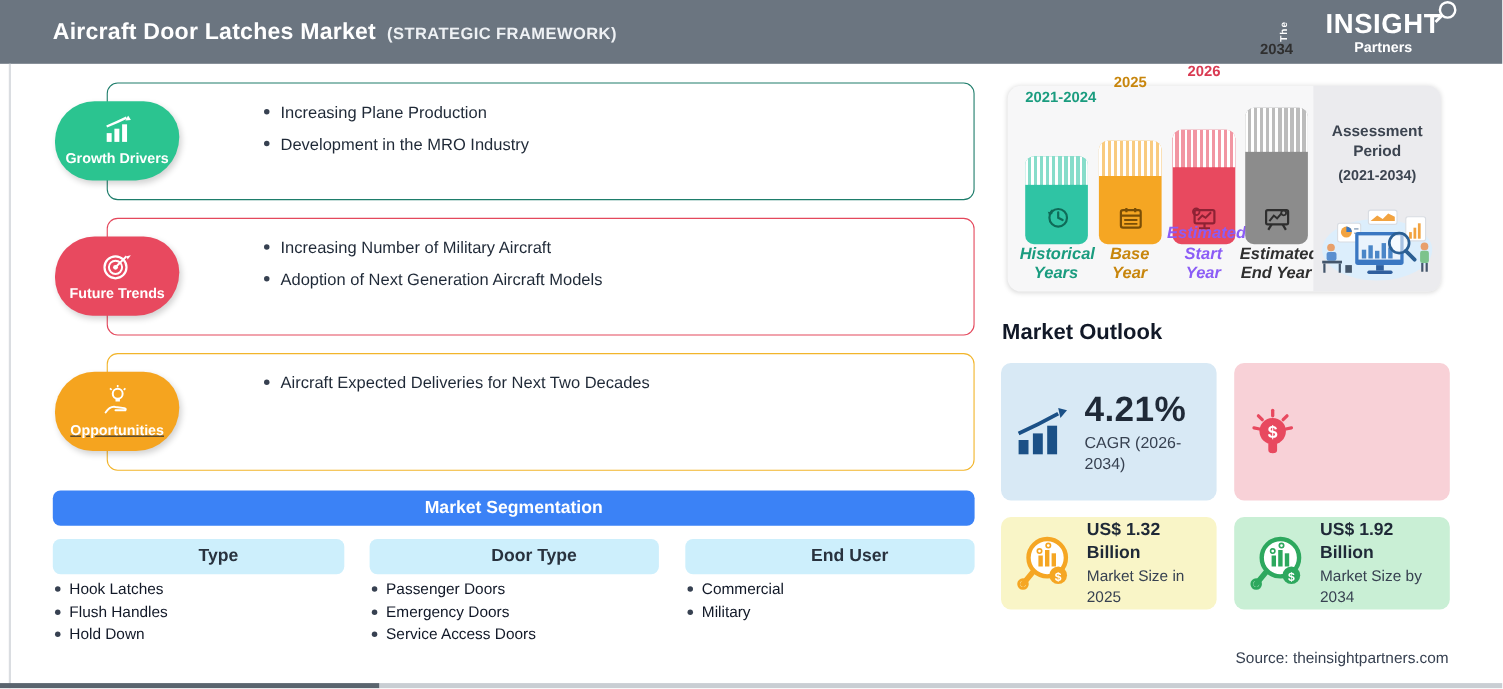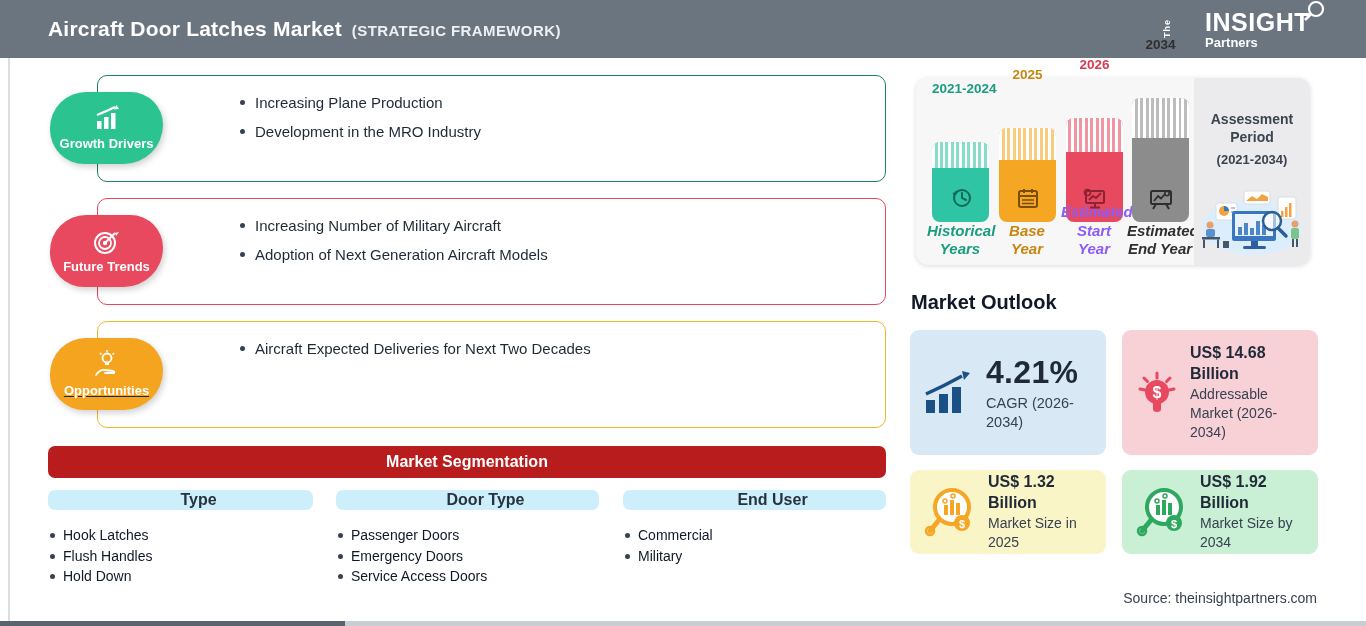--- a/index.html
+++ b/index.html
@@ -11,21 +11,21 @@
   .header { position:absolute; left:0; top:0; width:1366px; height:58px;
             display:flex; align-items:center; justify-content:space-between;
             padding:0 56px 0 48px; }
   .title-wrap { display:flex; align-items:baseline; gap:10px; }
   .page-title { color:#fff; font-size:21px; font-weight:700; letter-spacing:.2px; }
   .page-subtitle { color:#eef1f4; font-size:15px; font-weight:600; letter-spacing:.4px; }
   .logo { position:relative; color:#fff; display:flex; align-items:flex-start; line-height:1; }
   .logo-the { font-size:9px; font-weight:700; letter-spacing:1px;
               transform:rotate(-90deg) translate(-4px,0); transform-origin:center;
               display:inline-block; margin-top:10px; }
-  .logo-body { display:flex; flex-direction:column; align-items:flex-start;margin-left:28px; }
+  .logo-body { display:flex; flex-direction:column; align-items:center;margin-left:28px; }
   .logo-insight { font-size:25px; font-weight:800; letter-spacing:.5px; position:relative; }
   .logo-glass { position:absolute; right:-16px; top:-10px; }
   .logo-partners { font-size:13px; font-weight:700; margin-top:1px; }
 
   .left-edge { position:absolute; left:8px; top:58px; bottom:0; width:2px; background:#dadde1; }
 
   
   .fw { position:absolute; left:48px; width:838px; height:107px; }
   .fw-box { position:absolute; left:49px; top:0; width:789px; height:107px;
             border:1.5px solid; border-radius:10px; background:#fff;
@@ -38,21 +38,21 @@
               border-radius:42px 38px 46px 40px; display:flex; flex-direction:column;
               align-items:center; justify-content:center; gap:3px;
               box-shadow:2px 3px 6px rgba(0,0,0,.18); }
   .fw-icon svg { display:block; }
   .fw-label { color:#fff; font-size:13px; font-weight:700; }
 
   
   .seg-bar { position:absolute; left:48px; top:446px; width:838px; height:32px;
              border-radius:7px; display:flex; align-items:center; justify-content:center;
              color:#fff; font-size:16px; font-weight:700; }
-  .pill { position:absolute; top:490px; height:20px; border-radius:7px;
+  .pill { position:absolute; top:490px; height:32px; border-radius:7px;
           display:flex; align-items:center; justify-content:center;
           font-size:16px; font-weight:700; color:#28323e;padding-left:36px; }
   .seg-list { position:absolute; top:525px; list-style:none; }
   .seg-list li { font-size:14px; color:#111827; line-height:20.5px; display:flex; align-items:baseline; }
   .seg-list .dot { transform:translateY(-2px); margin-right:8px; }
 
   
   .timeline-card { position:absolute; left:916px; top:78px; width:394px; height:187px;
                    background:#f7f7f8; border-radius:12px;
                    box-shadow:0 1px 5px rgba(0,0,0,.15); }
@@ -186,21 +186,21 @@
           <line x1="16" y1="0" x2="16" y2="2" stroke="#fff" stroke-width="1.5"></line>
           <line x1="9" y1="3" x2="10.5" y2="4.5" stroke="#fff" stroke-width="1.5"></line>
           <line x1="23" y1="3" x2="21.5" y2="4.5" stroke="#fff" stroke-width="1.5"></line>
           <path d="M5 25 Q9 19 14 20 L22 21 Q24 21.5 23 23 L14 23" fill="none" stroke="#fff" stroke-width="1.8" stroke-linecap="round"></path>
         </svg>
       </span>
       <span class="fw-label">Opportunities</span>
     </div>
   </div>
 
-  <div class="seg-bar" style="background-color: #b91c1c;">
+  <div class="seg-bar" style="background-color: #3b82f6;">
       <span>Market Segmentation</span>
     </div>
 
   <div class="pill" style="left: 48px; width: 265px; background-color: rgb(205, 239, 252);">
       <span>Type</span>
     </div>
   <div class="pill" style="left: 623px; width: 263px; background-color: rgb(205, 239, 252);">
       <span>End User</span>
     </div>
   <div class="pill" style="left: 336px; width: 263px; background-color: rgb(205, 239, 252);">
@@ -361,24 +361,20 @@
     <svg class="oicon" width="46" height="56" viewBox="0 0 46 56">
       <circle cx="23" cy="27" r="12" fill="#E8495F"></circle>
       <path d="M19 38 h8 v6 q0 3 -4 3 q-4 0 -4 -3 Z" fill="#E8495F"></path>
       <line x1="23" y1="8" x2="23" y2="13" stroke="#E8495F" stroke-width="3" stroke-linecap="round"></line>
       <line x1="10" y1="13" x2="13.5" y2="16.5" stroke="#E8495F" stroke-width="3" stroke-linecap="round"></line>
       <line x1="36" y1="13" x2="32.5" y2="16.5" stroke="#E8495F" stroke-width="3" stroke-linecap="round"></line>
       <line x1="6" y1="24" x2="11" y2="25" stroke="#E8495F" stroke-width="3" stroke-linecap="round"></line>
       <line x1="40" y1="24" x2="35" y2="25" stroke="#E8495F" stroke-width="3" stroke-linecap="round"></line>
       <text x="23" y="33" text-anchor="middle" font-size="16" font-weight="bold" fill="#fff" font-family="sans-serif">$</text>
     </svg>
-    <div class="txt">
-      <div class="oval">US$ 14.68 Billion</div>
-      <div class="olabel">Addressable Market (2026-2034)</div>
-    </div>
   </div>
 
   <div class="ocard" style="left: 910px; top: 470px; height: 84px; background-color: rgb(249, 245, 199);">
     <svg class="oicon" width="56" height="58" viewBox="0 0 56 58">
       <circle cx="30" cy="24" r="17" fill="#fff" stroke="#F5A623" stroke-width="4"></circle>
       <rect x="22" y="22" width="4" height="10" fill="#F5A623"></rect>
       <rect x="28" y="17" width="4" height="15" fill="#F5A623"></rect>
       <rect x="34" y="20" width="4" height="12" fill="#F5A623"></rect>
       <circle cx="23" cy="18" r="2" fill="none" stroke="#F5A623" stroke-width="1.5"></circle>
       <circle cx="31" cy="13" r="2" fill="none" stroke="#F5A623" stroke-width="1.5"></circle>

